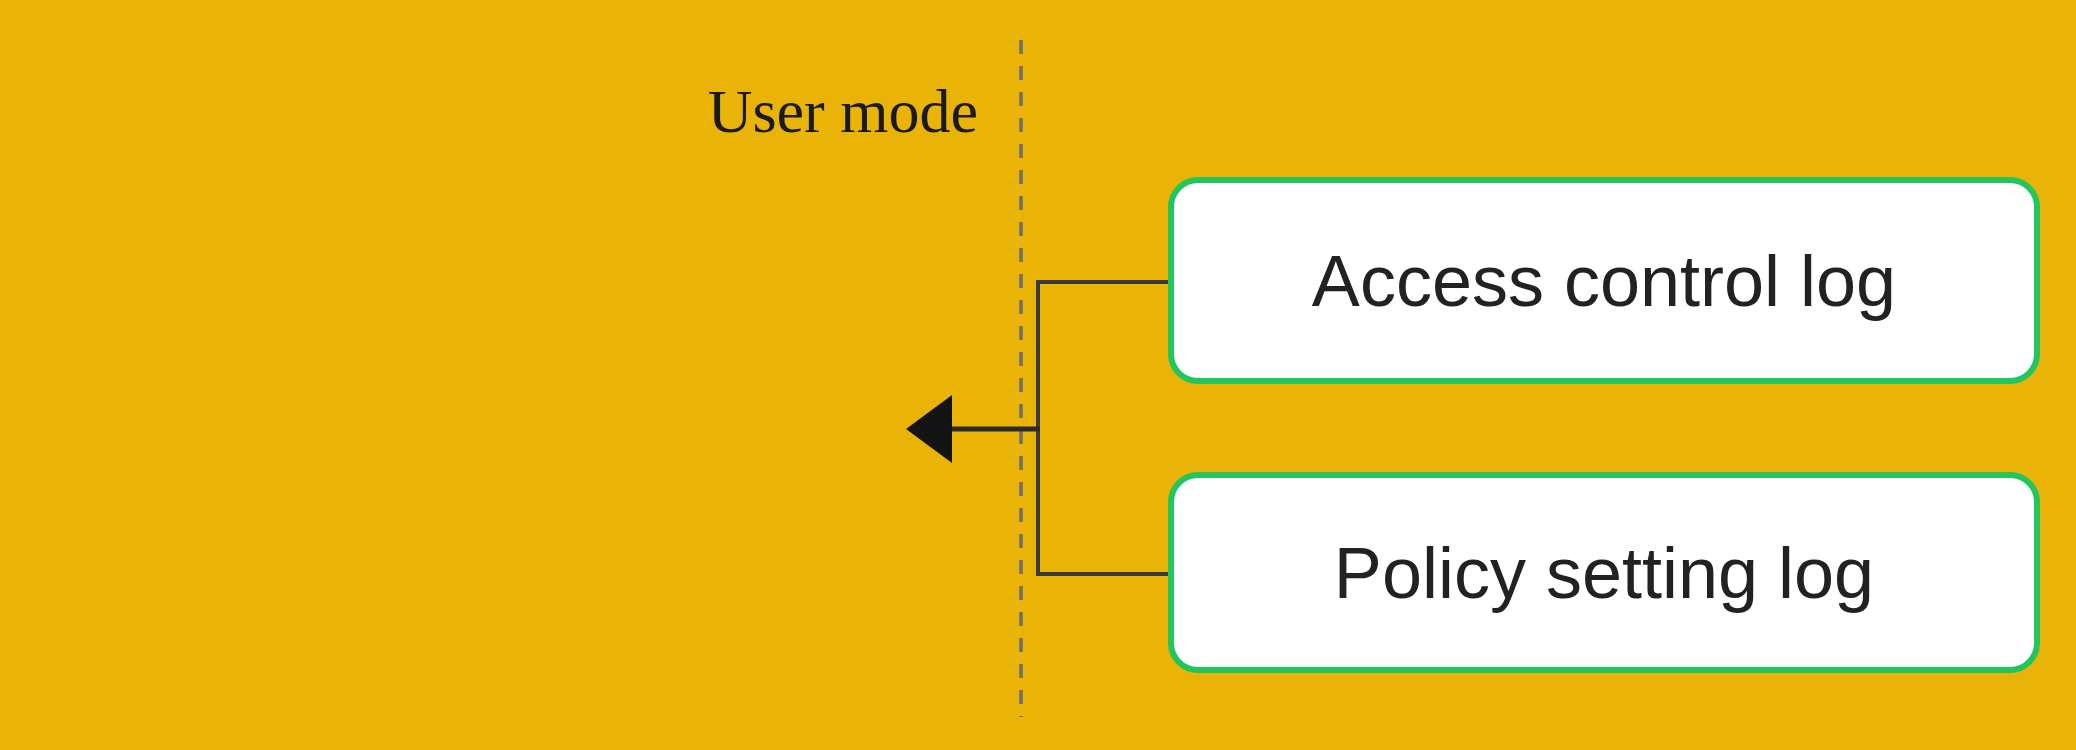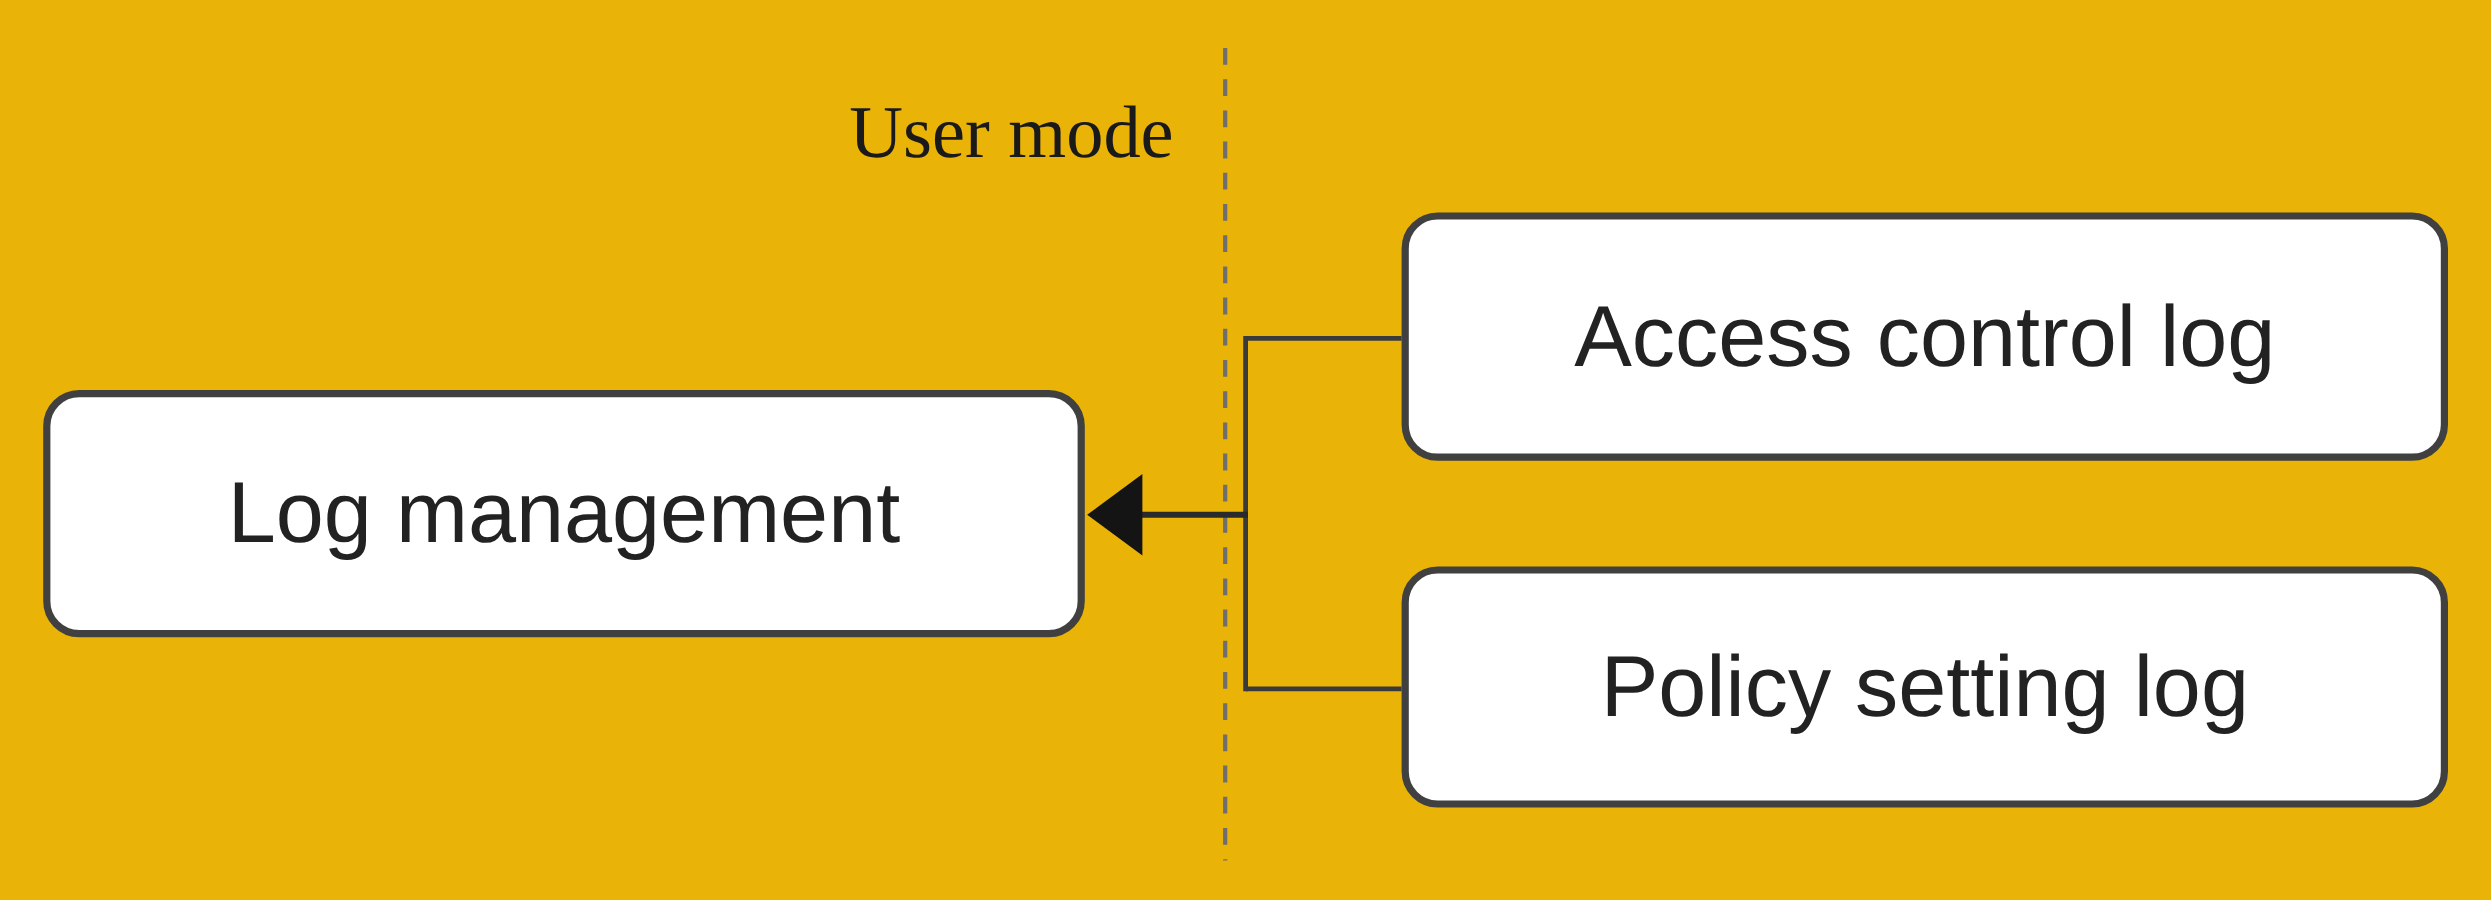--- a/index.html
+++ b/index.html
@@ -36,21 +36,21 @@
     text-align: right;
   }
   .lane-label.kernel {
     top: 80px;
     left: 1103px;
   }
   .node-box {
     position: absolute;
     box-sizing: border-box;
     background: #ffffff;
-    border: 6px solid #404040;
+    border: 6px solid #22c55e;
     border-radius: 30px;
     display: flex;
     align-items: center;
     justify-content: center;
     font-size: 72px;
     color: #222222;
     white-space: nowrap;
   }
   .node-box.log-management {
     left: 36px;
@@ -85,23 +85,20 @@
     <line x1="1038" y1="574" x2="1168" y2="574" stroke="#3a3a3a" stroke-width="4"></line>
     <line x1="1038" y1="280" x2="1038" y2="576" stroke="#3a3a3a" stroke-width="4"></line>
 
     <line x1="948" y1="429" x2="1040" y2="429" stroke="#2a2a2a" stroke-width="5"></line>
     <polygon points="906,429 952,395 952,463" fill="#141414"></polygon>
   </svg>
 
   <div class="lane-label user">User mode</div>
 
 
-  <div class="node-box log-management">
-    <span>Log management</span>
-  </div>
 
   <div class="node-box access-control">
     <span>Access control log</span>
   </div>
 
   <div class="node-box policy-setting">
     <span>Policy setting log</span>
   </div>
 
 </div>

